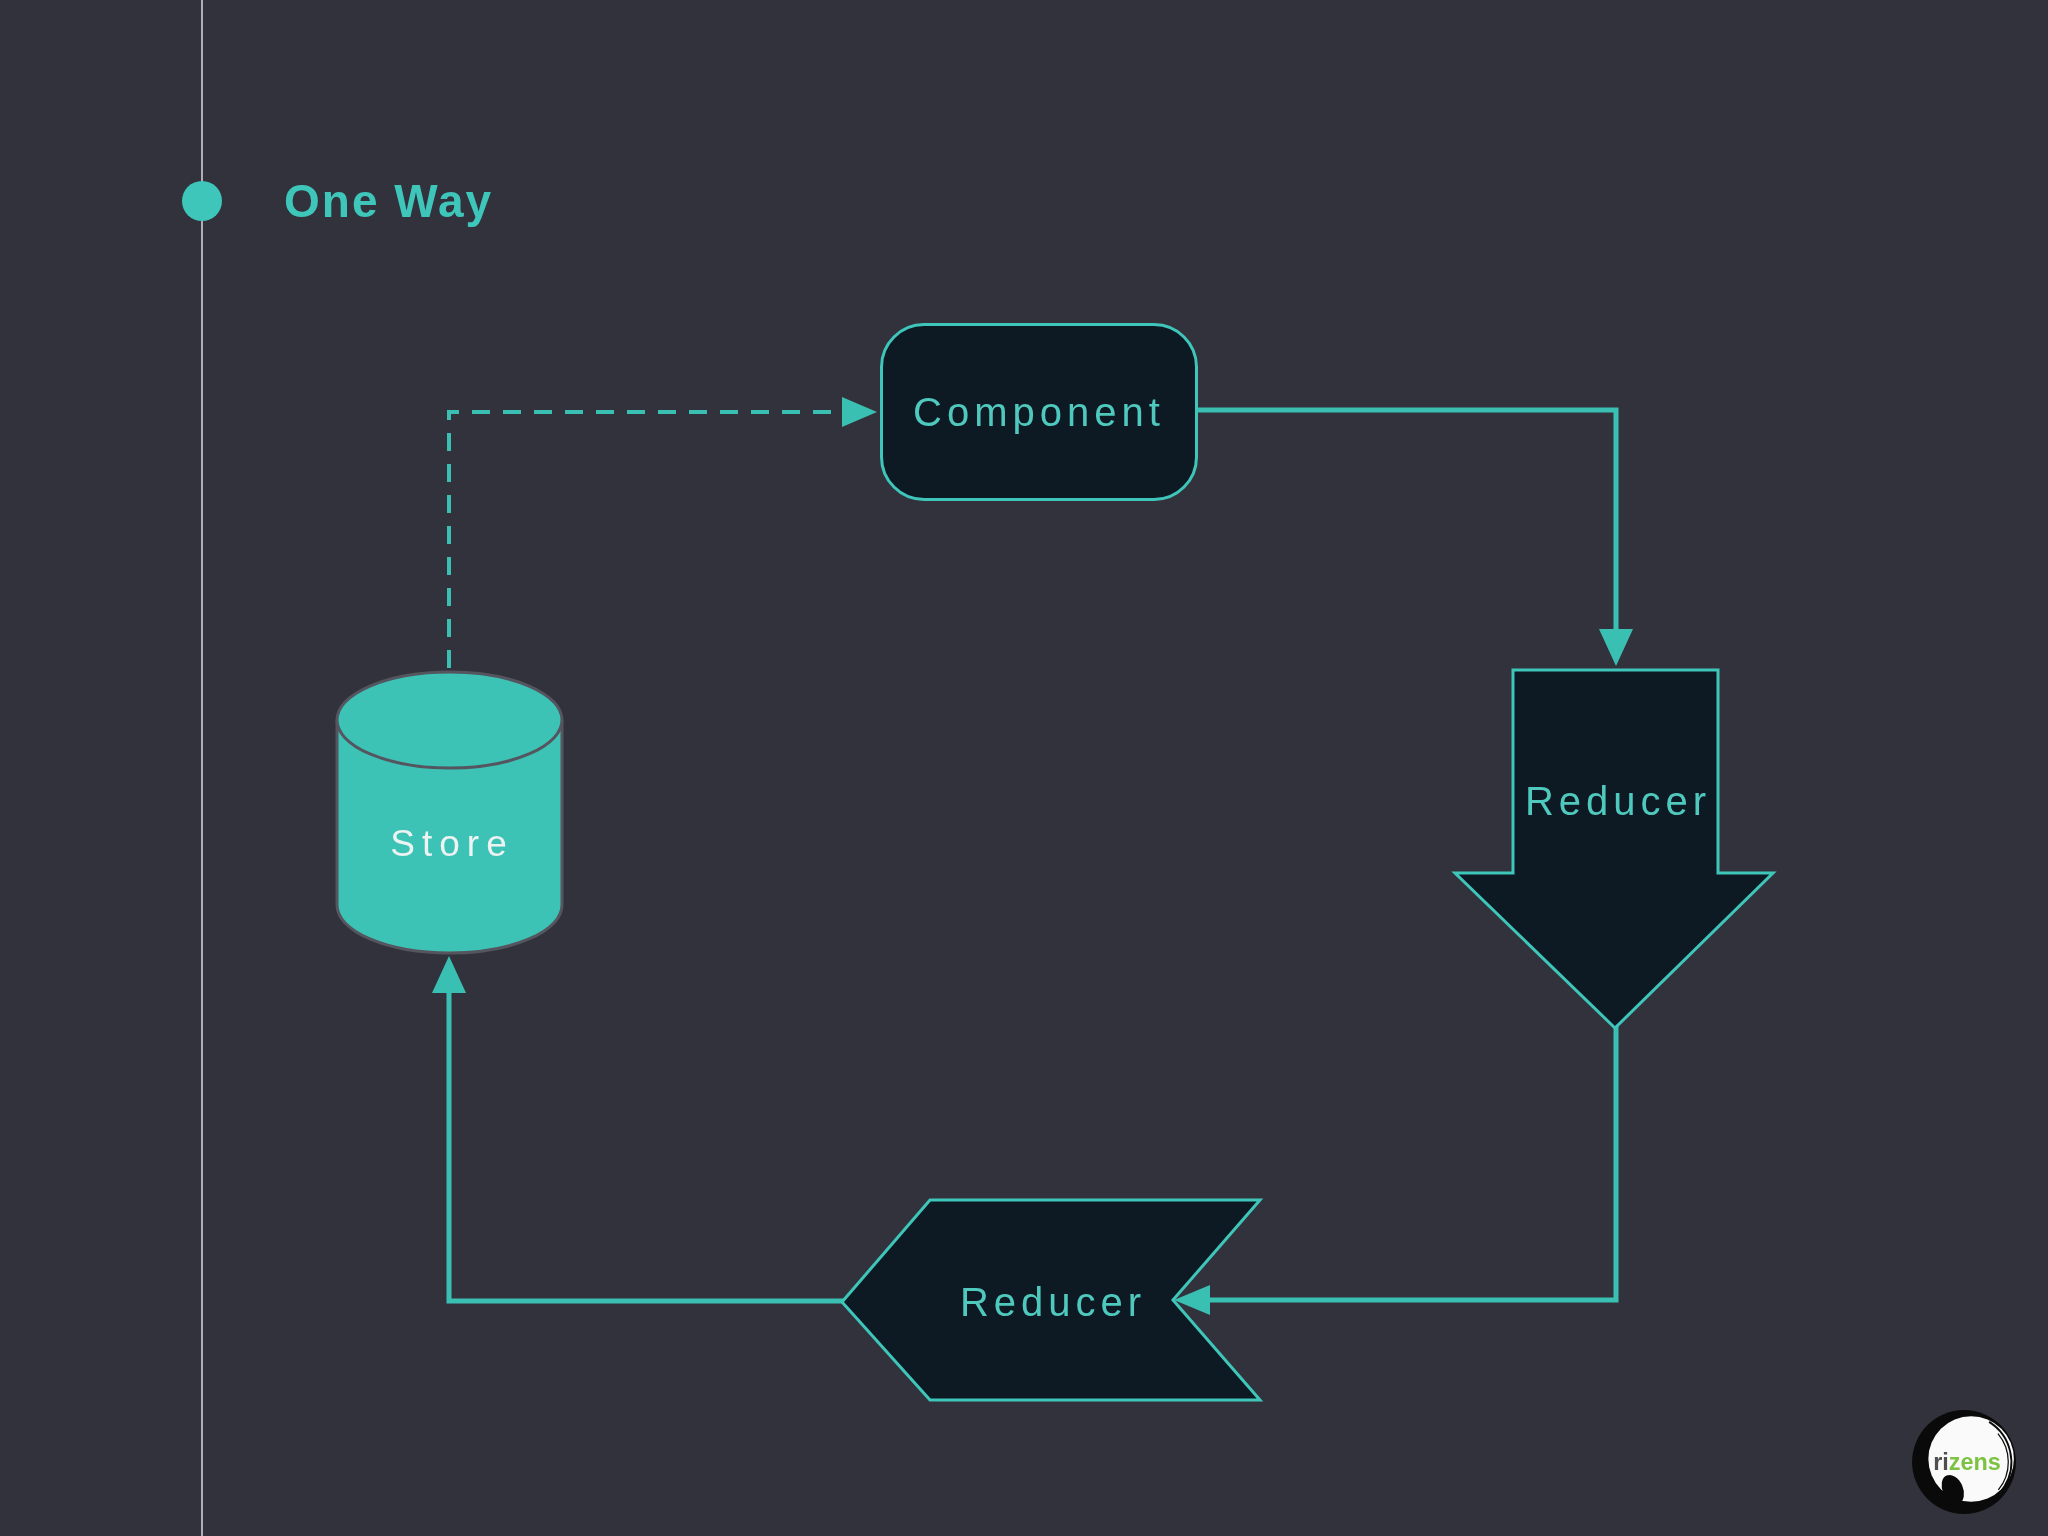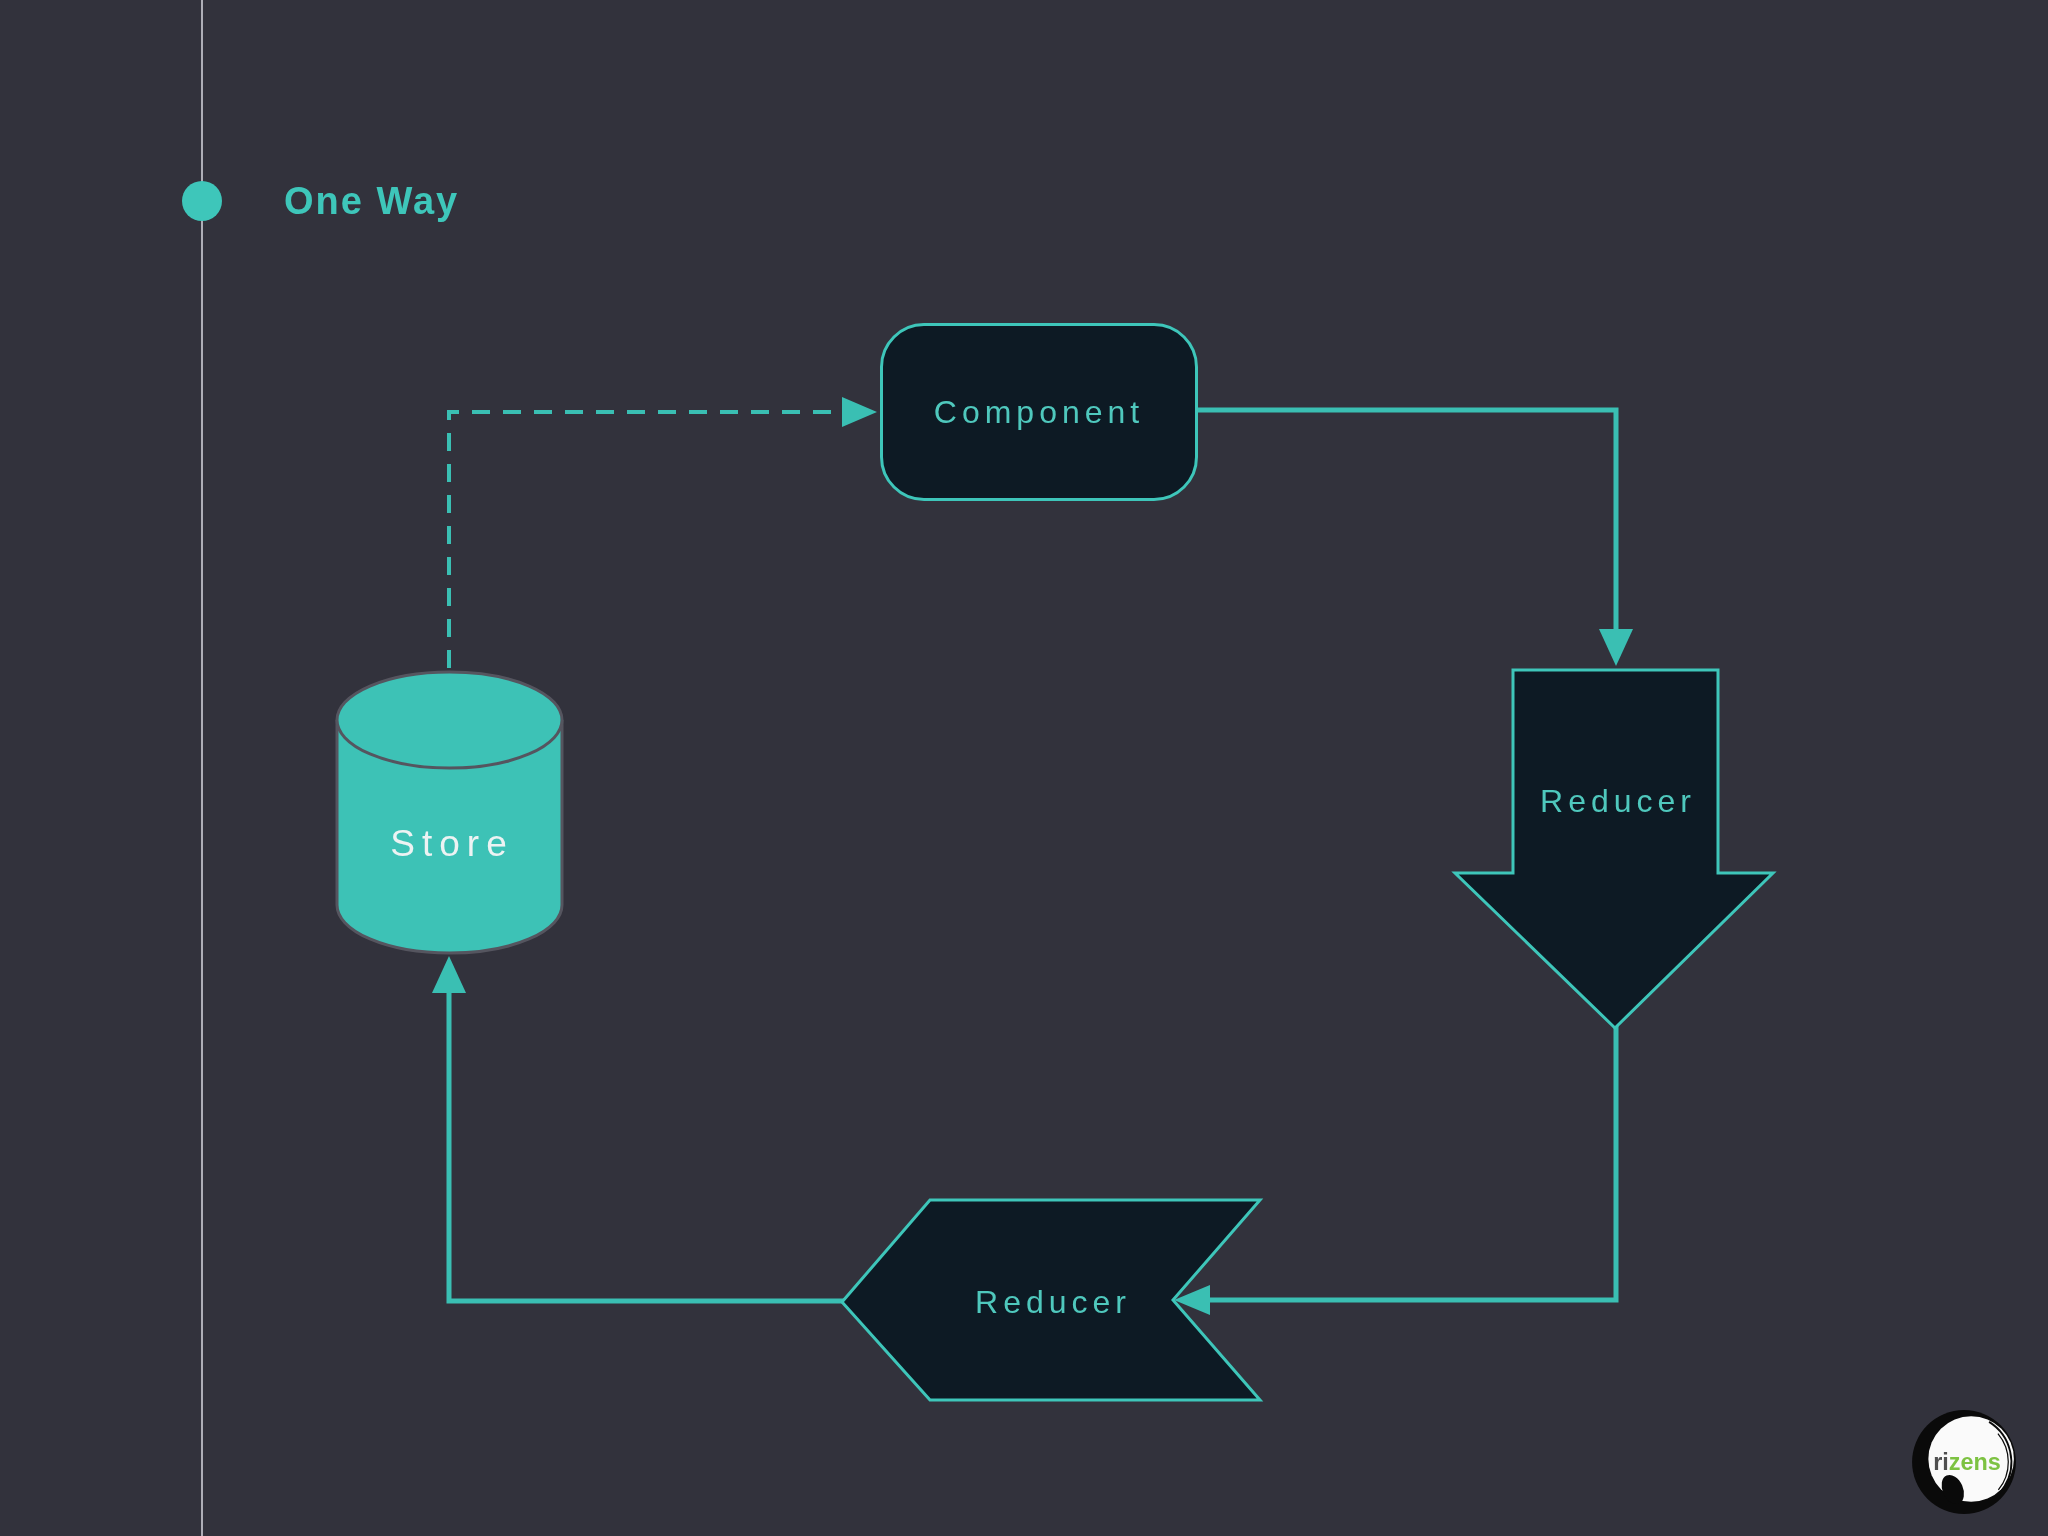--- a/index.html
+++ b/index.html
@@ -28,21 +28,21 @@
     position:absolute;left:201px;top:0;width:2px;height:1536px;
     background:var(--left-line);opacity:.85;
   }
   .title-dot{
     position:absolute;left:182px;top:181px;width:40px;height:40px;
     border-radius:50%;background:var(--accent-teal);
   }
   .page-title{
     position:absolute;left:284px;top:172px;height:58px;
     display:flex;align-items:center;
-    font-size:38px;color:var(--accent-teal);white-space:pre;
+    font-size:46px;color:var(--accent-teal);white-space:pre;
   }
   .page-title .em{font-weight:700;letter-spacing:2px;}
   .page-title .rest{font-weight:300;letter-spacing:4px;margin-left:16px;opacity:.92;}
 
   svg.diagram{position:absolute;inset:0;}
 
   .edge{fill:none;stroke:var(--line-teal);stroke-width:5;}
   .edge.dashed{stroke-width:4;stroke-dasharray:18 13;}
   .arrowhead{fill:var(--line-teal);stroke:none;}
   .node-shape{fill:var(--node-fill);stroke:var(--accent-teal);stroke-width:3;}
@@ -50,21 +50,21 @@
 
   .component-box{
     position:absolute;left:880px;top:323px;width:318px;height:178px;
     background:var(--node-fill);
     border:3px solid var(--accent-teal);
     border-radius:44px;
     display:flex;align-items:center;justify-content:center;
   }
   .node-label{
     color:var(--node-text);
-    font-size:32px;font-weight:300;letter-spacing:5px;
+    font-size:40px;font-weight:300;letter-spacing:5px;
     white-space:nowrap;
   }
   .floating{position:absolute;transform:translate(-50%,-50%);}
   .action-label{left:1618px;top:801px;}
   .reducer-label{left:1053px;top:1302px;text-align:center;}
   .store-label{
     left:452px;top:844px;color:var(--store-text);
     font-size:37px;font-weight:300;letter-spacing:7px;
   }
 

